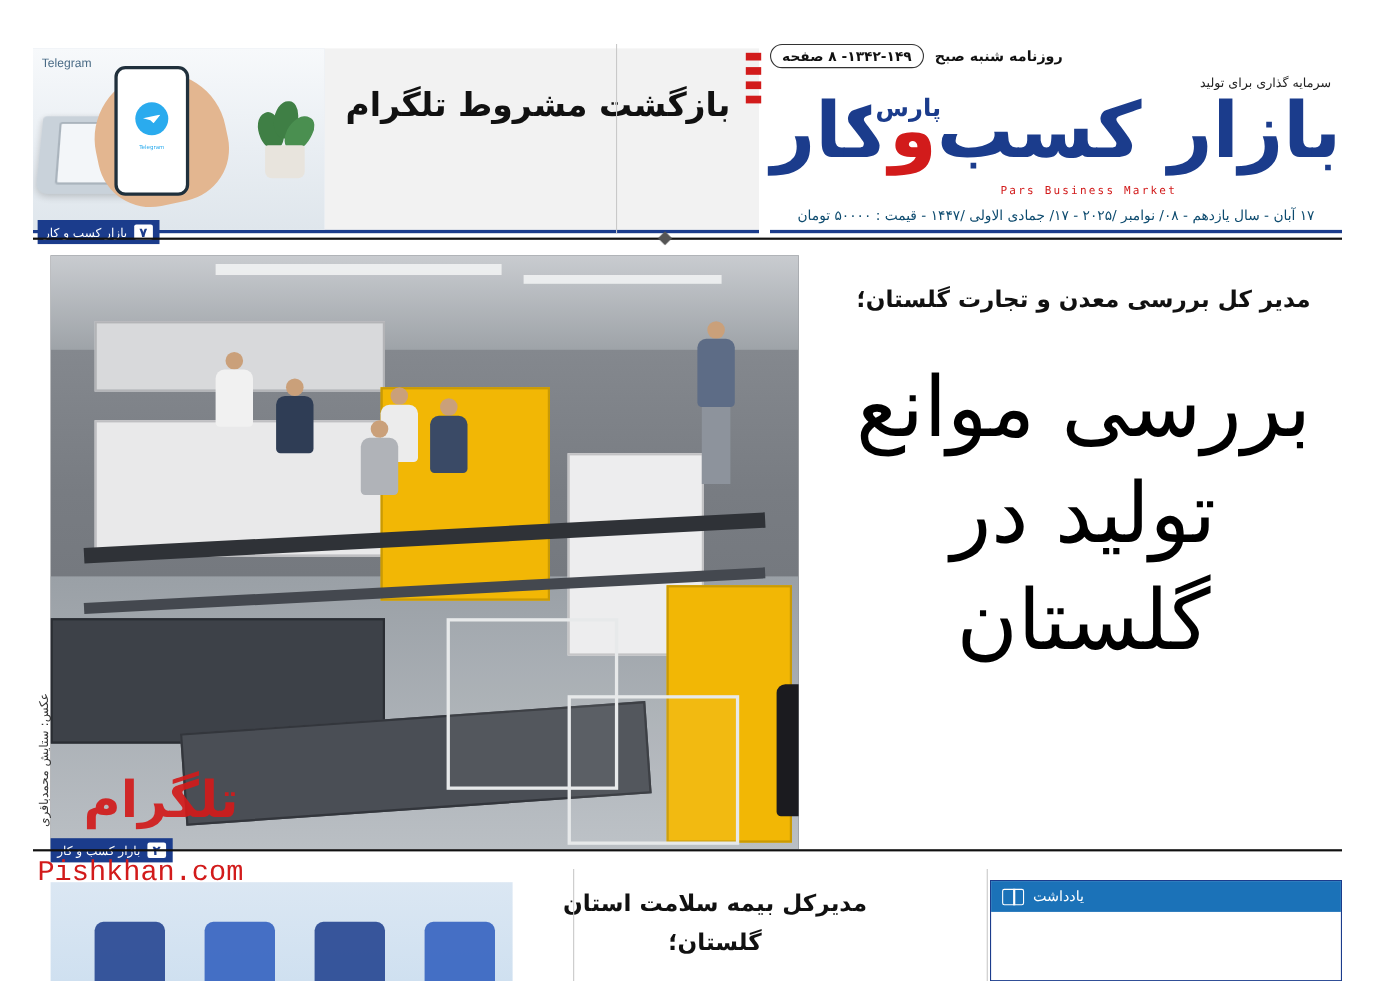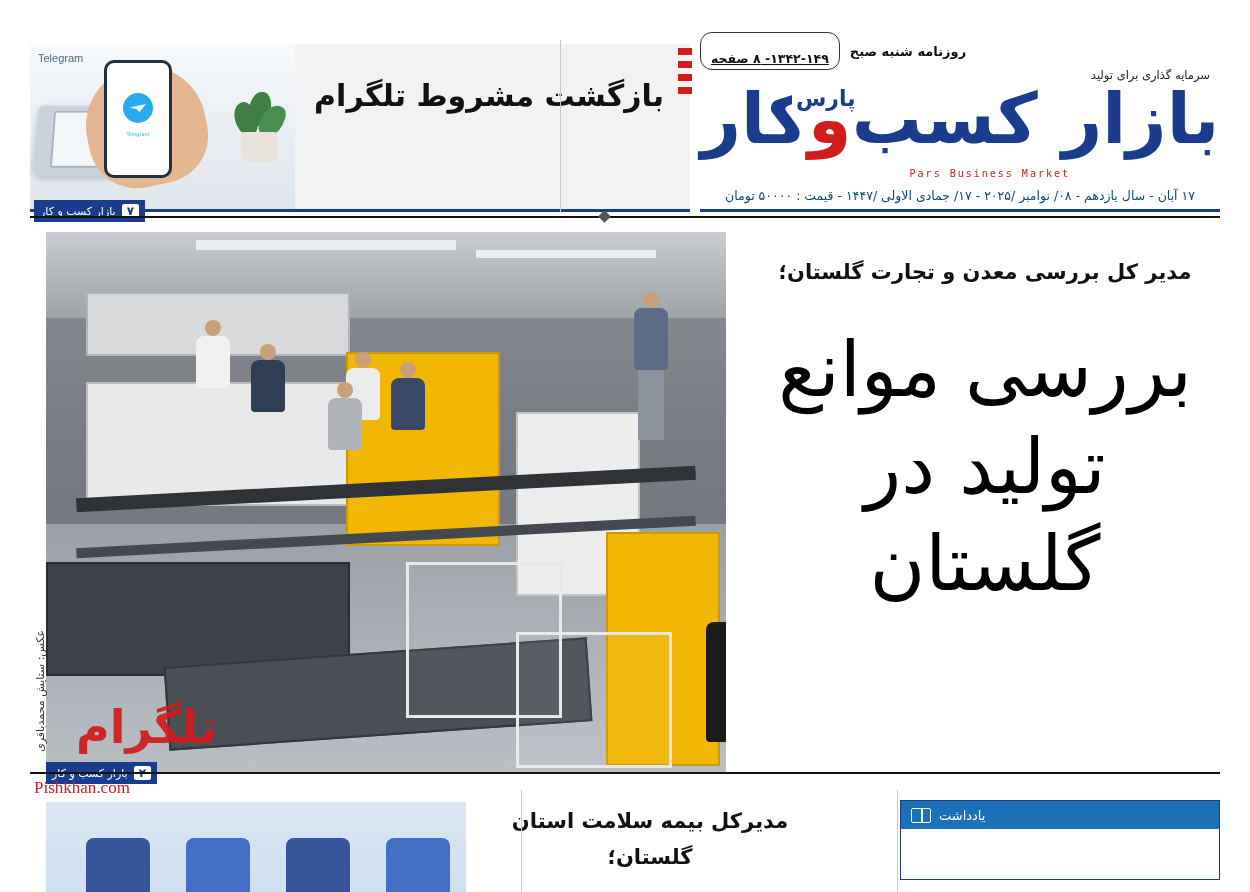--- a/index.html
+++ b/index.html
@@ -53,24 +53,23 @@
     justify-content: flex-end;
     gap: 10px;
     font-size: 13px;
     font-weight: bold;
     color: #111;
     direction: rtl;
   }
   .np-topline .pill {
     border: 1px solid #333;
     border-radius: 12px;
-    padding: 18px 10px 3px 10px;
+    padding: 2px 10px 3px 10px;
     font-size: 12.5px;
     white-space: nowrap;
-    text-decoration: underline;
   }
   .np-topline .daily {
     white-space: nowrap;
     letter-spacing: 0px;
   }
   .np-slogan {
     position: absolute;
     top: 38px;
     right: 10px;
     font-size: 11.5px;
@@ -458,23 +457,23 @@
     font-size: 46px;
     font-weight: bold;
     color: #d21b1b;
     direction: rtl;
     opacity: .92;
   }
   .watermark-en {
     position: absolute;
     top: 778px;
     left: 34px;
-    font-size: 17px;
+    font-size: 26px;
     color: #d21b1b;
-    font-family: Liberation Serif, serif;
+    font-family: Liberation Mono, monospace;
   }
 
   .hrule {
     position: absolute;
     left: 30px;
     right: 30px;
     height: 2px;
     background: #111;
   }
   .hrule.r1 { top: 216px; }
@@ -522,21 +521,21 @@
     font-weight: bold;
     line-height: 1.7;
     color: #111;
   }
 
   .note-box {
     position: absolute;
     top: 10px;
     right: 0;
     width: 320px;
-    height: 80px;
+    height: 92px;
     border: 1px solid #1b3c8c;
     box-sizing: border-box;
     background: #fff;
   }
   .note-head {
     height: 28px;
     background: #1b72b8;
     color: #fff;
     display: flex;
     flex-direction: row;

